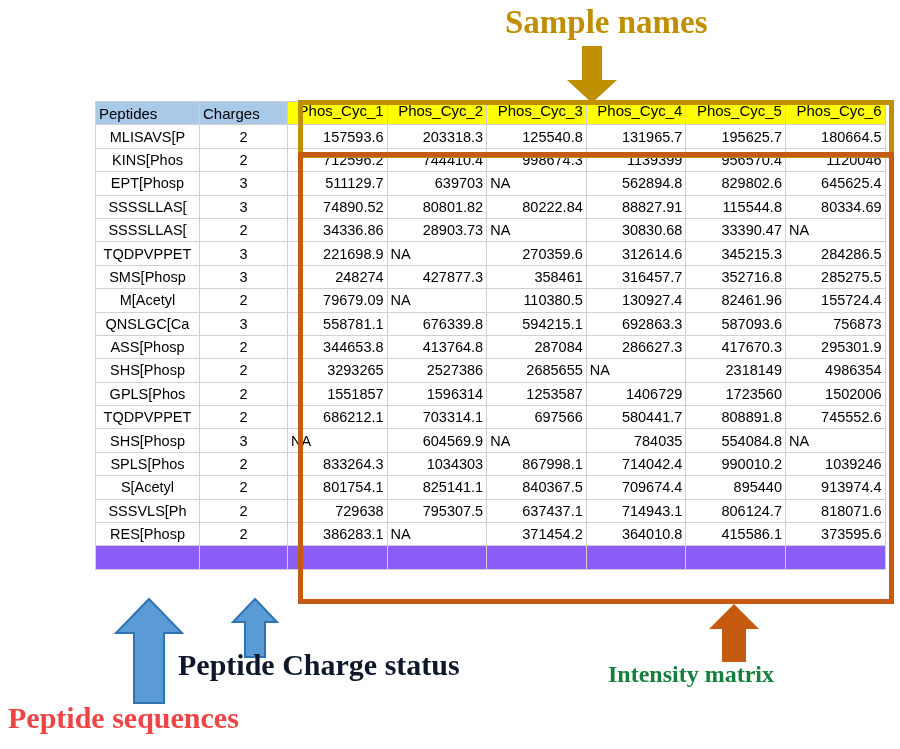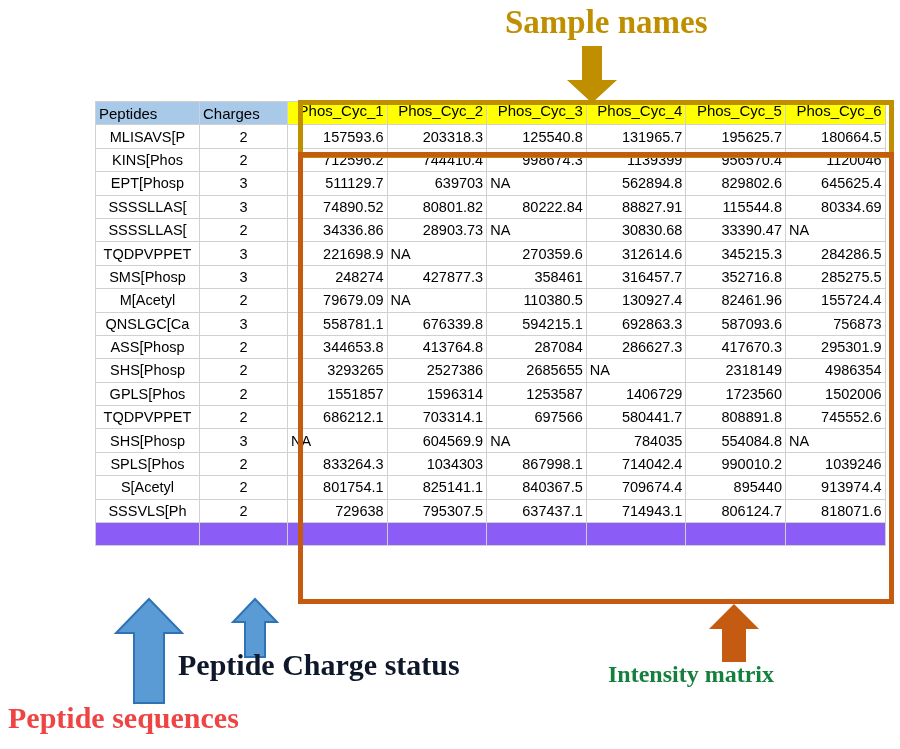--- a/index.html
+++ b/index.html
@@ -342,20 +342,30 @@
       <tr>
         <td class="cell-pep">SSSVLS[Ph</td>
         <td class="cell-chg">2</td>
         <td class="cell-int">729638</td>
         <td class="cell-int">795307.5</td>
         <td class="cell-int">637437.1</td>
         <td class="cell-int">714943.1</td>
         <td class="cell-int">806124.7</td>
         <td class="cell-int">818071.6</td>
       </tr>
+      <tr>
+        <td class="cell-pep">RES[Phosp</td>
+        <td class="cell-chg">2</td>
+        <td class="cell-int">386283.1</td>
+        <td class="cell-int na">NA</td>
+        <td class="cell-int">371454.2</td>
+        <td class="cell-int">364010.8</td>
+        <td class="cell-int">415586.1</td>
+        <td class="cell-int">373595.6</td>
+      </tr>
       <tr class="tail-row">
         <td></td>
         <td></td>
         <td></td>
         <td></td>
         <td></td>
         <td></td>
         <td></td>
         <td></td>
       </tr>

